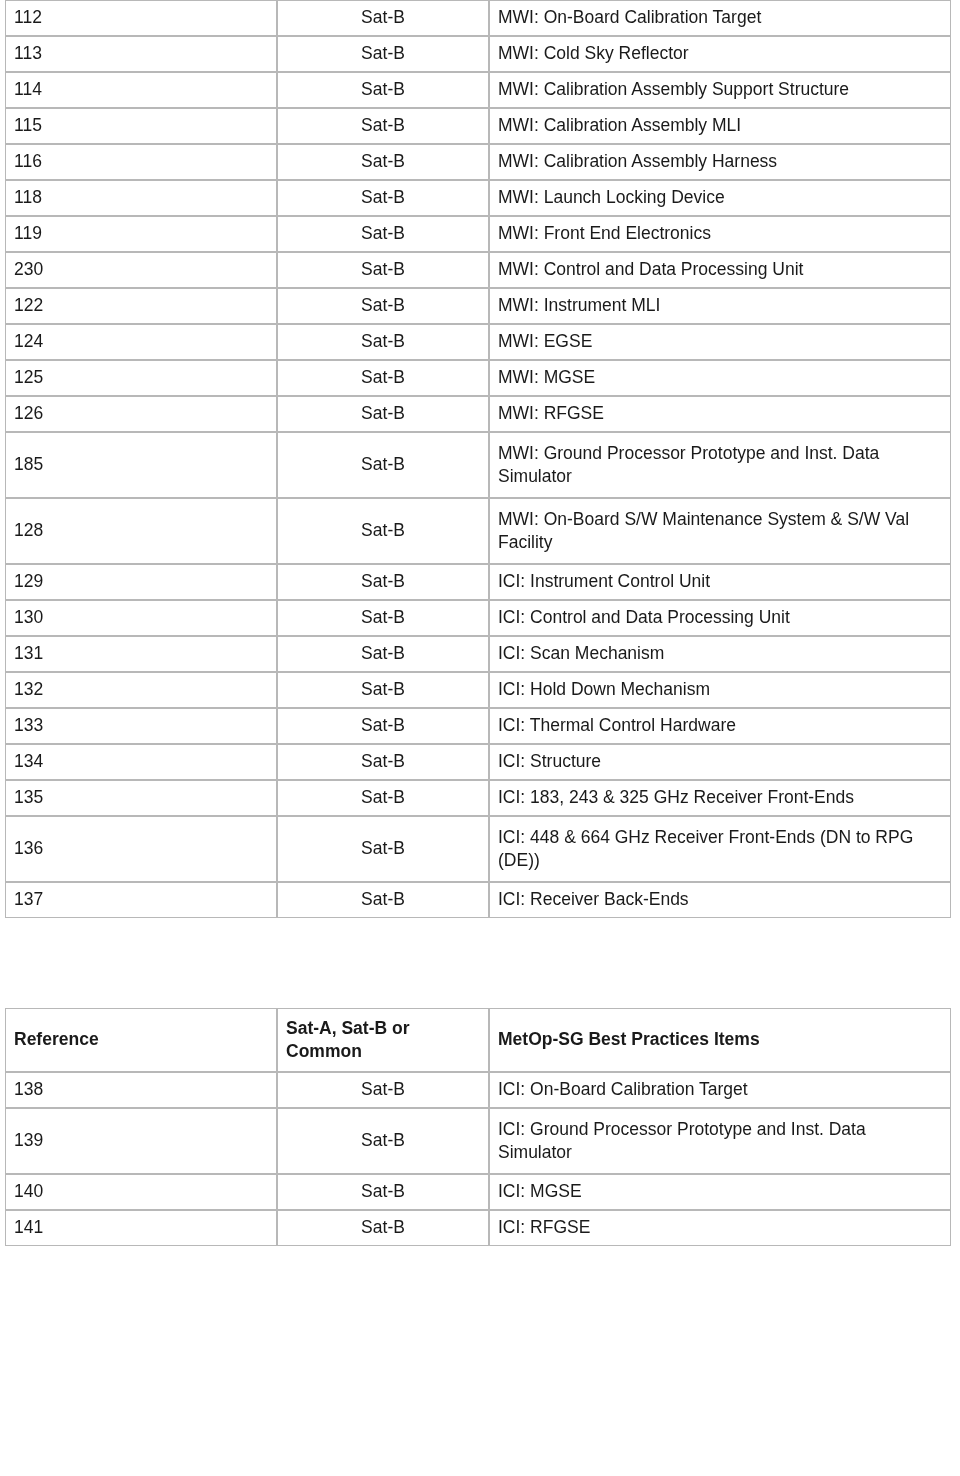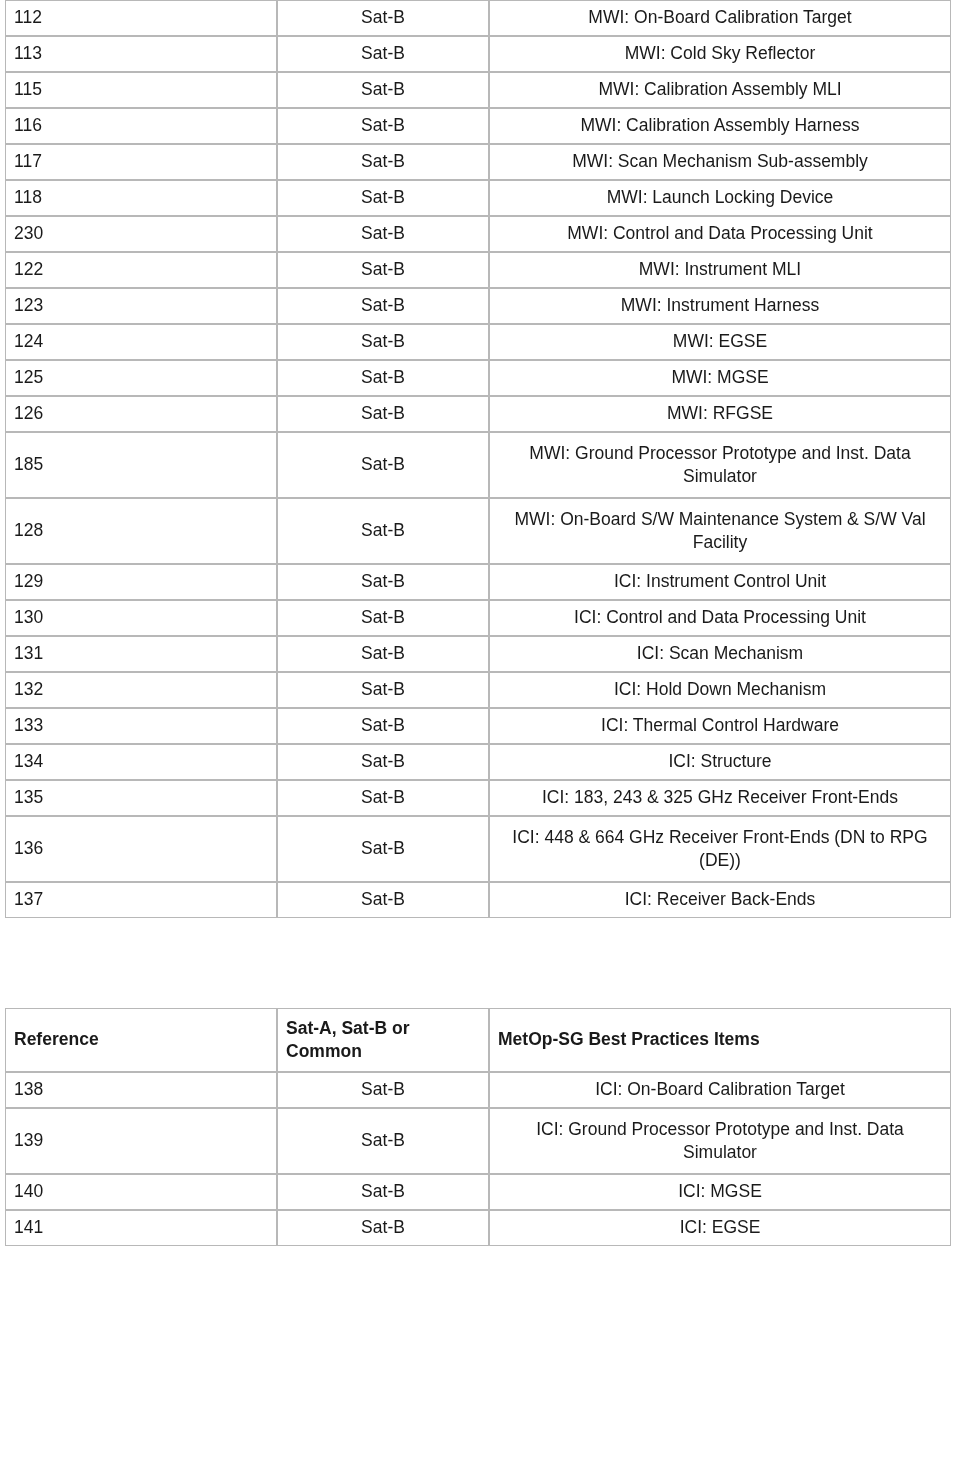--- a/index.html
+++ b/index.html
@@ -37,21 +37,21 @@
     height: 36px;
     box-sizing: border-box;
     overflow: hidden;
   }
   col.c-ref    { width: 272px; }
   col.c-sat    { width: 212px; }
   col.c-item   { width: 462px; }
 
   td.ref  { text-align: left; }
   td.sat  { text-align: center; }
-  td.item { text-align: center; }
+  td.item { text-align: left; }
 
   tr.tall td { height: 66px; }
   tr.group td { height: 64px; }
   td.group-label { font-weight: bold; }
   tr.header td { height: 64px; font-weight: bold; }
   tr.header td.hdr-sat { line-height: 1.3; }
 
   .spacer { height: 90px; }
 
   .multiline { white-space: normal; }
@@ -72,53 +72,53 @@
           <td class="ref">112</td>
           <td class="sat">Sat-B</td>
           <td class="item">MWI: On-Board Calibration Target</td>
         </tr>
         <tr>
           <td class="ref">113</td>
           <td class="sat">Sat-B</td>
           <td class="item">MWI: Cold Sky Reflector</td>
         </tr>
         <tr>
+          <td class="ref">114</td>
+          <td class="sat">Sat-B</td>
+          <td class="item">MWI: Calibration Assembly Support Structure</td>
+        </tr>
+        <tr>
           <td class="ref">115</td>
           <td class="sat">Sat-B</td>
           <td class="item">MWI: Calibration Assembly MLI</td>
         </tr>
         <tr>
           <td class="ref">116</td>
           <td class="sat">Sat-B</td>
           <td class="item">MWI: Calibration Assembly Harness</td>
         </tr>
         <tr>
-          <td class="ref">117</td>
-          <td class="sat">Sat-B</td>
-          <td class="item">MWI: Scan Mechanism Sub-assembly</td>
-        </tr>
-        <tr>
           <td class="ref">118</td>
           <td class="sat">Sat-B</td>
           <td class="item">MWI: Launch Locking Device</td>
         </tr>
         <tr>
+          <td class="ref">119</td>
+          <td class="sat">Sat-B</td>
+          <td class="item">MWI: Front End Electronics</td>
+        </tr>
+        <tr>
           <td class="ref">230</td>
           <td class="sat">Sat-B</td>
           <td class="item">MWI: Control and Data Processing Unit</td>
         </tr>
         <tr>
           <td class="ref">122</td>
           <td class="sat">Sat-B</td>
           <td class="item">MWI: Instrument MLI</td>
-        </tr>
-        <tr>
-          <td class="ref">123</td>
-          <td class="sat">Sat-B</td>
-          <td class="item">MWI: Instrument Harness</td>
         </tr>
         <tr>
           <td class="ref">124</td>
           <td class="sat">Sat-B</td>
           <td class="item">MWI: EGSE</td>
         </tr>
         <tr>
           <td class="ref">125</td>
           <td class="sat">Sat-B</td>
           <td class="item">MWI: MGSE</td>
@@ -211,18 +211,18 @@
           <td class="item multiline">ICI: Ground Processor Prototype and Inst. Data Simulator</td>
         </tr>
         <tr>
           <td class="ref">140</td>
           <td class="sat">Sat-B</td>
           <td class="item">ICI: MGSE</td>
         </tr>
         <tr>
           <td class="ref">141</td>
           <td class="sat">Sat-B</td>
-          <td class="item">ICI: EGSE</td>
+          <td class="item">ICI: RFGSE</td>
         </tr>
       </tbody>
   </table>
 
 </div>
 
 </body></html>

